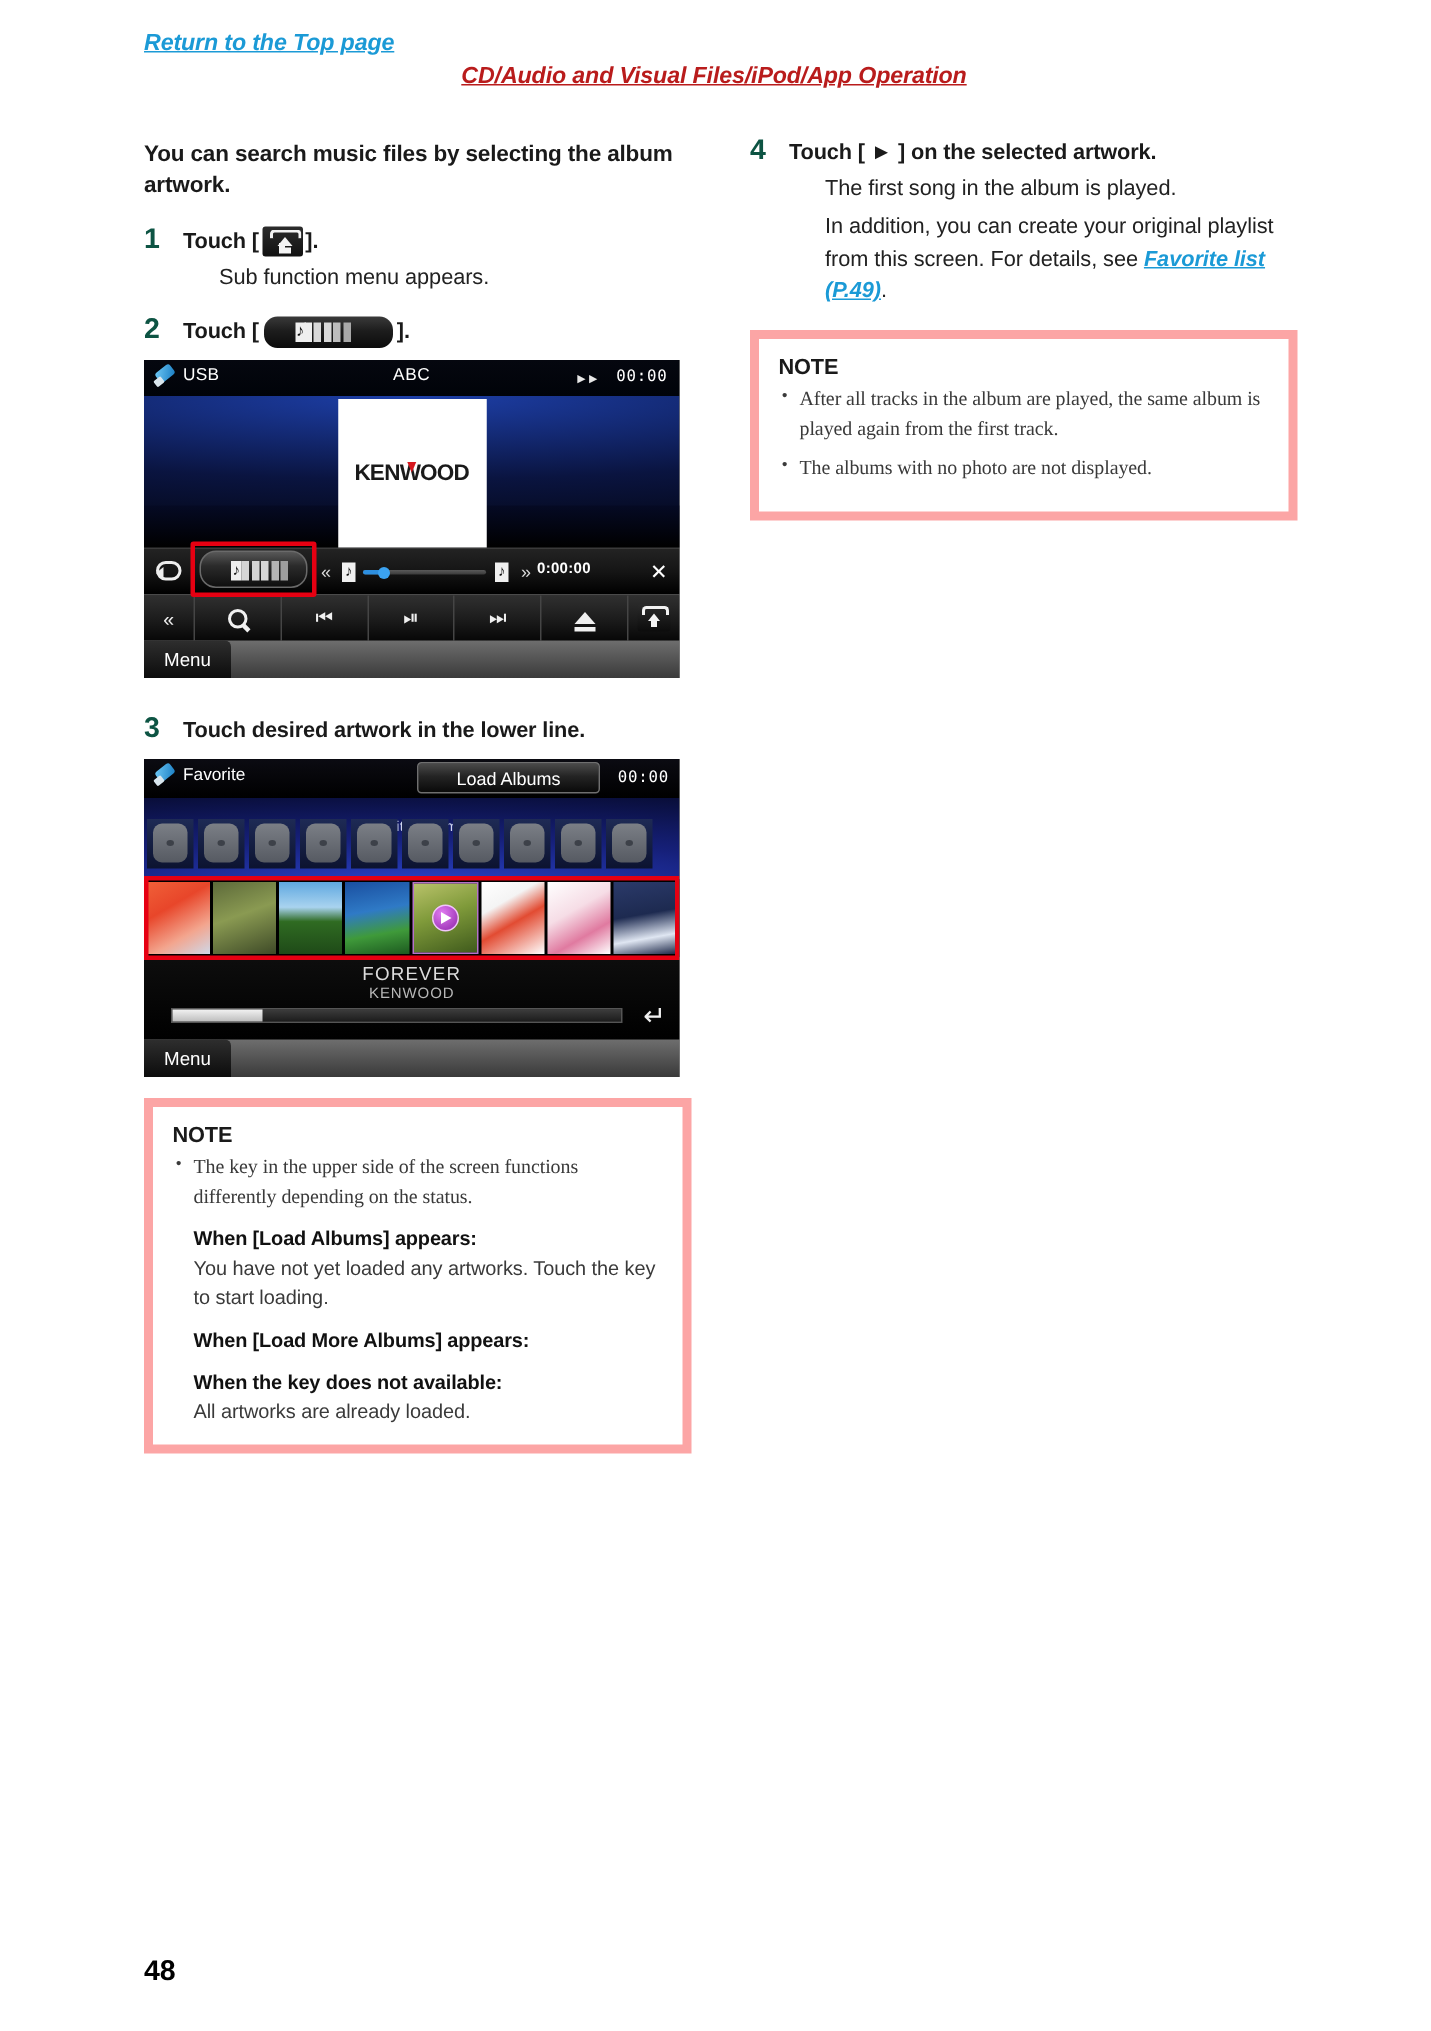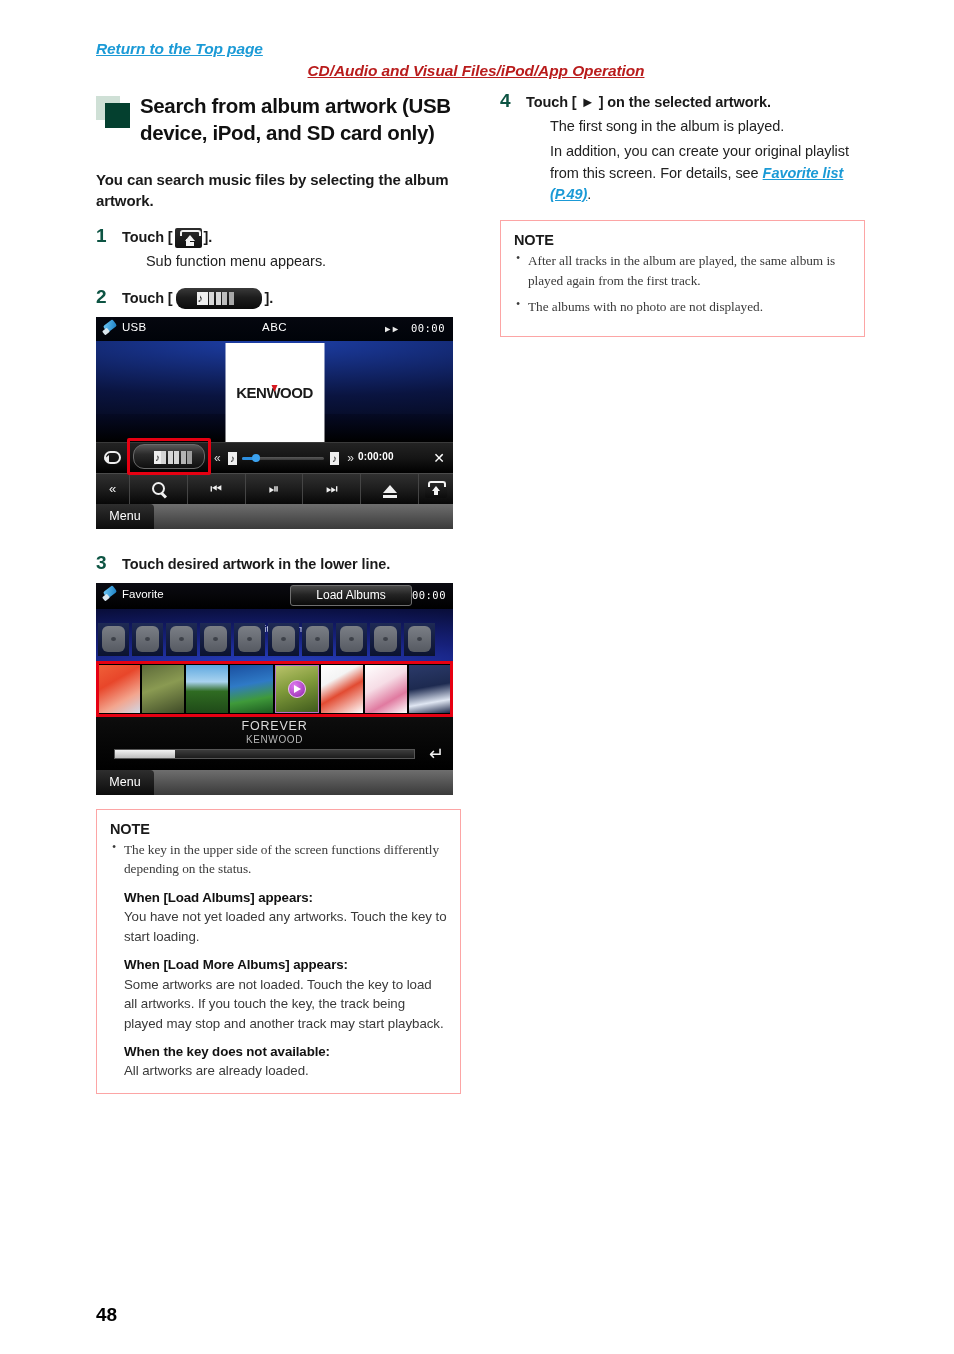--- a/index.html
+++ b/index.html
@@ -8,21 +8,21 @@
     width: 954px;
     height: 1354px;
     background: #ffffff;
     font-family: "Liberation Sans", sans-serif;
     color: #1a1a1a;
     position: relative;
     overflow: hidden;
   }
 
   
-  .header { position: absolute; left: 96px; top: 38px; width: 760px; }
+  .header { position: absolute; left: 96px; top: 18px; width: 760px; }
   .hdr-link {
     display: block;
     font-style: italic;
     font-weight: bold;
     font-size: 15.5px;
     letter-spacing: -0.1px;
     text-decoration: underline;
     line-height: 1.45;
   }
   .hdr-top { color: #1b9ad6; }
@@ -301,21 +301,21 @@
   }
 
   
   .fav-topbar {
     position: absolute; left: 0; top: 0; width: 100%; height: 26px;
     background: linear-gradient(#0b0b12, #000);
     color: #fff;
   }
   .fav-topbar .src { position: absolute; left: 26px; top: 5px; font-size: 11.5px; }
   .btn-load {
-    position: absolute; left: 194px; top: 2px; width: 122px; height: 21px;
+    position: absolute; left: 182px; top: 2px; width: 122px; height: 21px;
     background: linear-gradient(#4a4a4a 0%, #242424 45%, #0a0a0a 100%);
     border: 1px solid #6f6f6f; border-radius: 3px;
     color: #fff; font-size: 12px; display: flex; align-items: center; justify-content: center;
   }
   .fav-topbar .clock {
     position: absolute; right: 7px; top: 6px; font-size: 10.5px;
     font-family: "DejaVu Sans Mono", monospace; letter-spacing: .5px;
   }
 
   .fav-upper {
@@ -391,21 +391,21 @@
     display: block; width: 20%; height: 100%;
     background: linear-gradient(#f2f2f2, #bdbdbd);
   }
   .fav-info .ret {
     position: absolute; right: 9px; top: 28px; color: #f0f0f0;
     font-size: 18px; line-height: 18px;
   }
 
   
   .note-box {
-    border: 1px solid #fca5a5; background: #fff;
+    border: 6px solid #fca5a5; background: #fff;
     padding: 11px 13px 12px 13px; margin-top: 14px;
   }
   .note-title {
     font-size: 14.5px; font-weight: bold; margin-bottom: 3px; letter-spacing: -0.1px;
   }
   .note-ul { list-style: none; margin: 0; padding: 0; font-family: Liberation Serif, serif; }
   .note-ul li {
     position: relative; padding-left: 14px; font-size: 13.3px; line-height: 1.47;
     color: #3a3a3a; margin-bottom: 7px; letter-spacing: -0.05px;
   }
@@ -439,27 +439,20 @@
 </head>
 <body>
 
 <div class="header">
   <a class="hdr-link hdr-top" href="#">Return to the Top page</a>
   <a class="hdr-link hdr-sub" href="#">CD/Audio and Visual Files/iPod/App Operation</a>
 </div>
 
 <div class="col-left">
 
-  <div class="chapter">
-    <div class="chapter-mark">
-      <div class="sq-back"></div>
-      <div class="sq-front"></div>
-    </div>
-    <div class="chapter-title">Search from album artwork (USB device, iPod, and SD card only)</div>
-  </div>
 
   <div class="lead">You can search music files by selecting the album artwork.</div>
 
   <div class="step">
     <div class="step-num">1</div>
     <div class="step-head">
       <span>Touch [</span>
       <span class="key-sub">
           <i></i>
         </span>
@@ -643,21 +636,20 @@
     <div class="note-title">NOTE</div>
     <ul class="note-ul">
       <li>The key in the upper side of the screen functions differently depending on the status.</li>
     </ul>
     <div class="note-sub">
       <div class="sh">When [Load Albums] appears:</div>
       <div class="sb">You have not yet loaded any artworks. Touch the key to start loading.</div>
     </div>
     <div class="note-sub">
       <div class="sh">When [Load More Albums] appears:</div>
-      <div class="sb">Some artworks are not loaded. Touch the key to load all artworks. If you touch the key, the track being played may stop and another track may start playback.</div>
     </div>
     <div class="note-sub">
       <div class="sh">When the key does not available:</div>
       <div class="sb">All artworks are already loaded.</div>
     </div>
   </div>
 
 </div>
 
 <div class="col-right">

